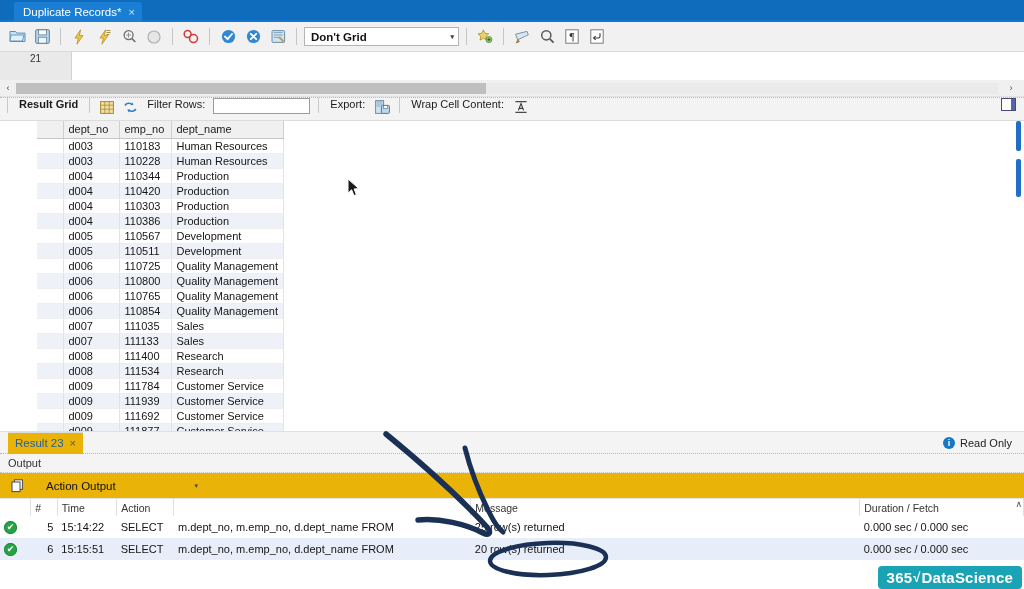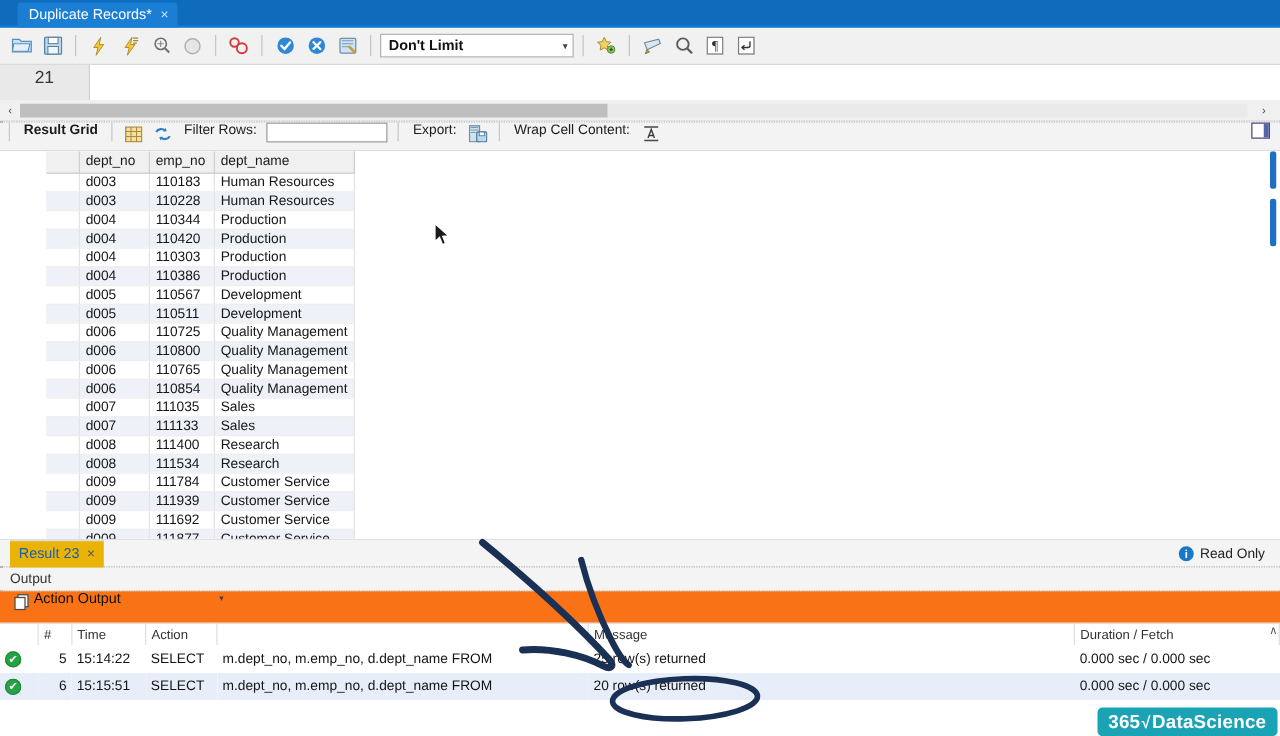--- a/index.html
+++ b/index.html
@@ -38,21 +38,21 @@
     display:flex;align-items:center;justify-content:space-between;
     padding:0 4px 0 6px;font-size:11.5px;font-weight:bold;color:#111;cursor:pointer;
   }
   .limitbox .car{font-size:7px;color:#444;}
 
   
   .editor{ height:28px; background:#ffffff; display:flex; position:relative; border-bottom:0;}
   .gutter{
     width:72px;background:#e9e9e9;border-right:1px solid #d2d2d2;
     display:flex;align-items:flex-start;justify-content:center;
-    font-size:14px;color:#333;padding-top:1px;
+    font-size:10px;color:#333;padding-top:1px;
   }
   .editor-body{flex:1;background:#fff;}
 
   
   .hscroll{
     height:17px;background:#f0f0f0;display:flex;align-items:center;
     border-bottom:1px solid #e2e2e2;
   }
   .hs-arrow{width:16px;text-align:center;font-size:9px;color:#4a4a4a;cursor:pointer;}
   .hs-track{flex:1;height:11px;background:#eaeaea;position:relative;}
@@ -117,21 +117,21 @@
     width:12px;height:12px;border-radius:50%;background:#1878c8;color:#fff;
     font-size:9px;font-weight:bold;display:flex;align-items:center;justify-content:center;
   }
 
   
   .outhdr{
     height:20px;background:#f4f4f4;border-top:1px dotted #b5b5b5;border-bottom:1px dotted #c3c3c3;
     display:flex;align-items:center;padding-left:8px;font-size:11px;color:#333;
   }
   .outsel{
-    height:26px;background:#f97316;display:flex;align-items:flex-start;gap:0;padding-left:9px;
+    height:26px;background:#eab308;display:flex;align-items:center;gap:19px;padding-left:9px;
     border-bottom:1px solid #e6e6e6;
   }
   .outsel .ddbox{
     display:flex;align-items:center;justify-content:space-between;width:152px;font-size:11.5px;color:#111;cursor:pointer;
   }
   .outsel .car{font-size:7px;color:#444;}
   table.outtab{width:100%;border-collapse:collapse;font-size:11px;table-layout:fixed;}
   table.outtab th{
     font-weight:normal;text-align:left;color:#333;font-size:10.5px;
     padding:2px 4px;height:17px;border-right:1px solid #e0e0e0;background:#fff;
@@ -230,21 +230,21 @@
   </div>
   <div class="tb-ico">
     <svg width="15" height="15" viewBox="0 0 15 15">
         <rect x="1" y="1.6" width="12.6" height="11.8" rx="1" fill="#cfe4f3" stroke="#6d8ea8"></rect>
         <path d="M2.6 3.6h9M2.6 6h9M2.6 8.4h6" stroke="#7a9bb5" stroke-width=".9"></path>
         <path d="M8 8 13.4 13.4" stroke="#cf9b3a" stroke-width="2"></path>
       </svg>
   </div>
   <div class="tb-sep"></div>
   <div class="limitbox">
-    <span>Don't Limit</span>
+    <span>Don't Grid</span>
     <span class="car">▾</span>
   </div>
   <div class="tb-sep"></div>
   <div class="tb-ico">
     <svg width="16" height="15" viewBox="0 0 16 15">
         <path d="M6.4.9 8 4.3l3.7.5-2.7 2.6.7 3.7-3.3-1.8-3.3 1.8.7-3.7L1 4.8l3.7-.5z" fill="#f0d060" stroke="#a78d2c" stroke-width=".8"></path>
         <circle cx="11.9" cy="10.6" r="3" fill="#8cc66b" stroke="#56883c" stroke-width=".8"></circle>
         <path d="M10.5 10.6h2.8M11.9 9.2v2.8" stroke="#2f5a20" stroke-width="1"></path>
       </svg>
   </div>

